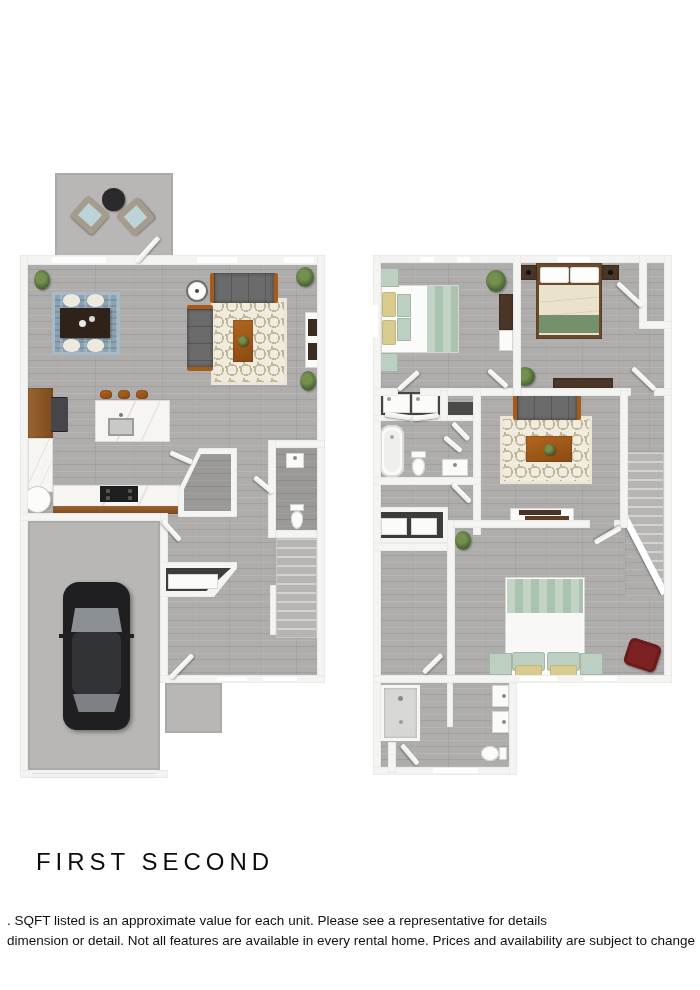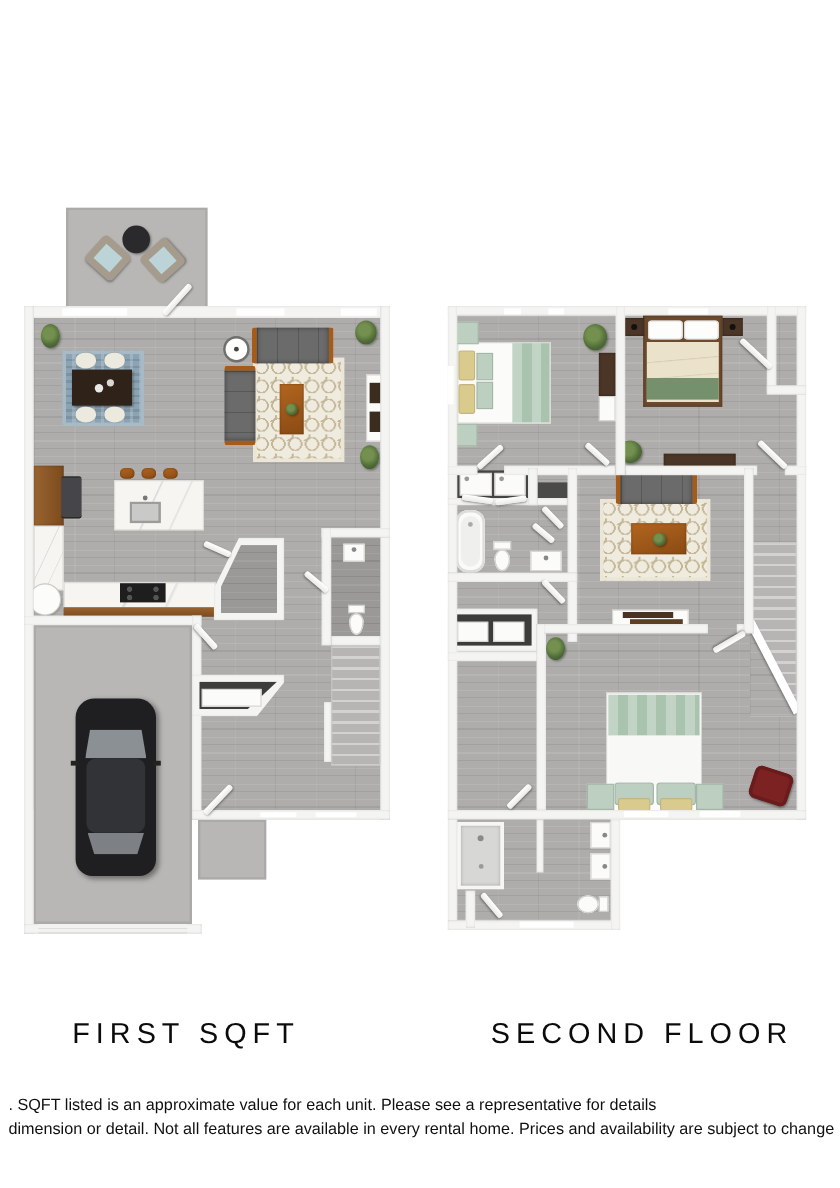--- a/index.html
+++ b/index.html
@@ -292,20 +292,19 @@
     <div class="door" style="left:79px;top:167px;width:23px;transform:rotate(46deg);"></div>
     <div class="door" style="left:71px;top:181px;width:22px;transform:rotate(40deg);"></div>
     <div class="door" style="left:79px;top:228px;width:25px;transform:rotate(46deg);"></div>
     <div class="door" style="left:50px;top:414px;width:26px;transform:rotate(-45deg);"></div>
     <div class="door" style="left:244px;top:271px;width:30px;transform:rotate(150deg);"></div>
     <div class="door" style="left:28px;top:489px;width:25px;transform:rotate(50deg);"></div>
     <div class="door" style="left:12px;top:157px;width:26px;transform:rotate(8deg);"></div>
     <div class="door" style="left:40px;top:161px;width:26px;transform:rotate(-8deg);"></div>
   </section>
 
-  <div class="floor-label" style="left:10px;top:848px;width:290px;">FIRST SQFT</div>
-  <div class="floor-label" style="left:390px;top:848px;width:290px;">SECOND FLOOR</div>
+  <div class="floor-label" style="left:10px;top:848px;width:290px;">FIRST SECOND</div>
 
   <div class="disclaimer">
     <div>. SQFT listed is an approximate value for each unit. Please see a representative for details</div>
     <div>dimension or detail. Not all features are available in every rental home. Prices and availability are subject to change</div>
   </div>
 </div>
 
 </body></html>

